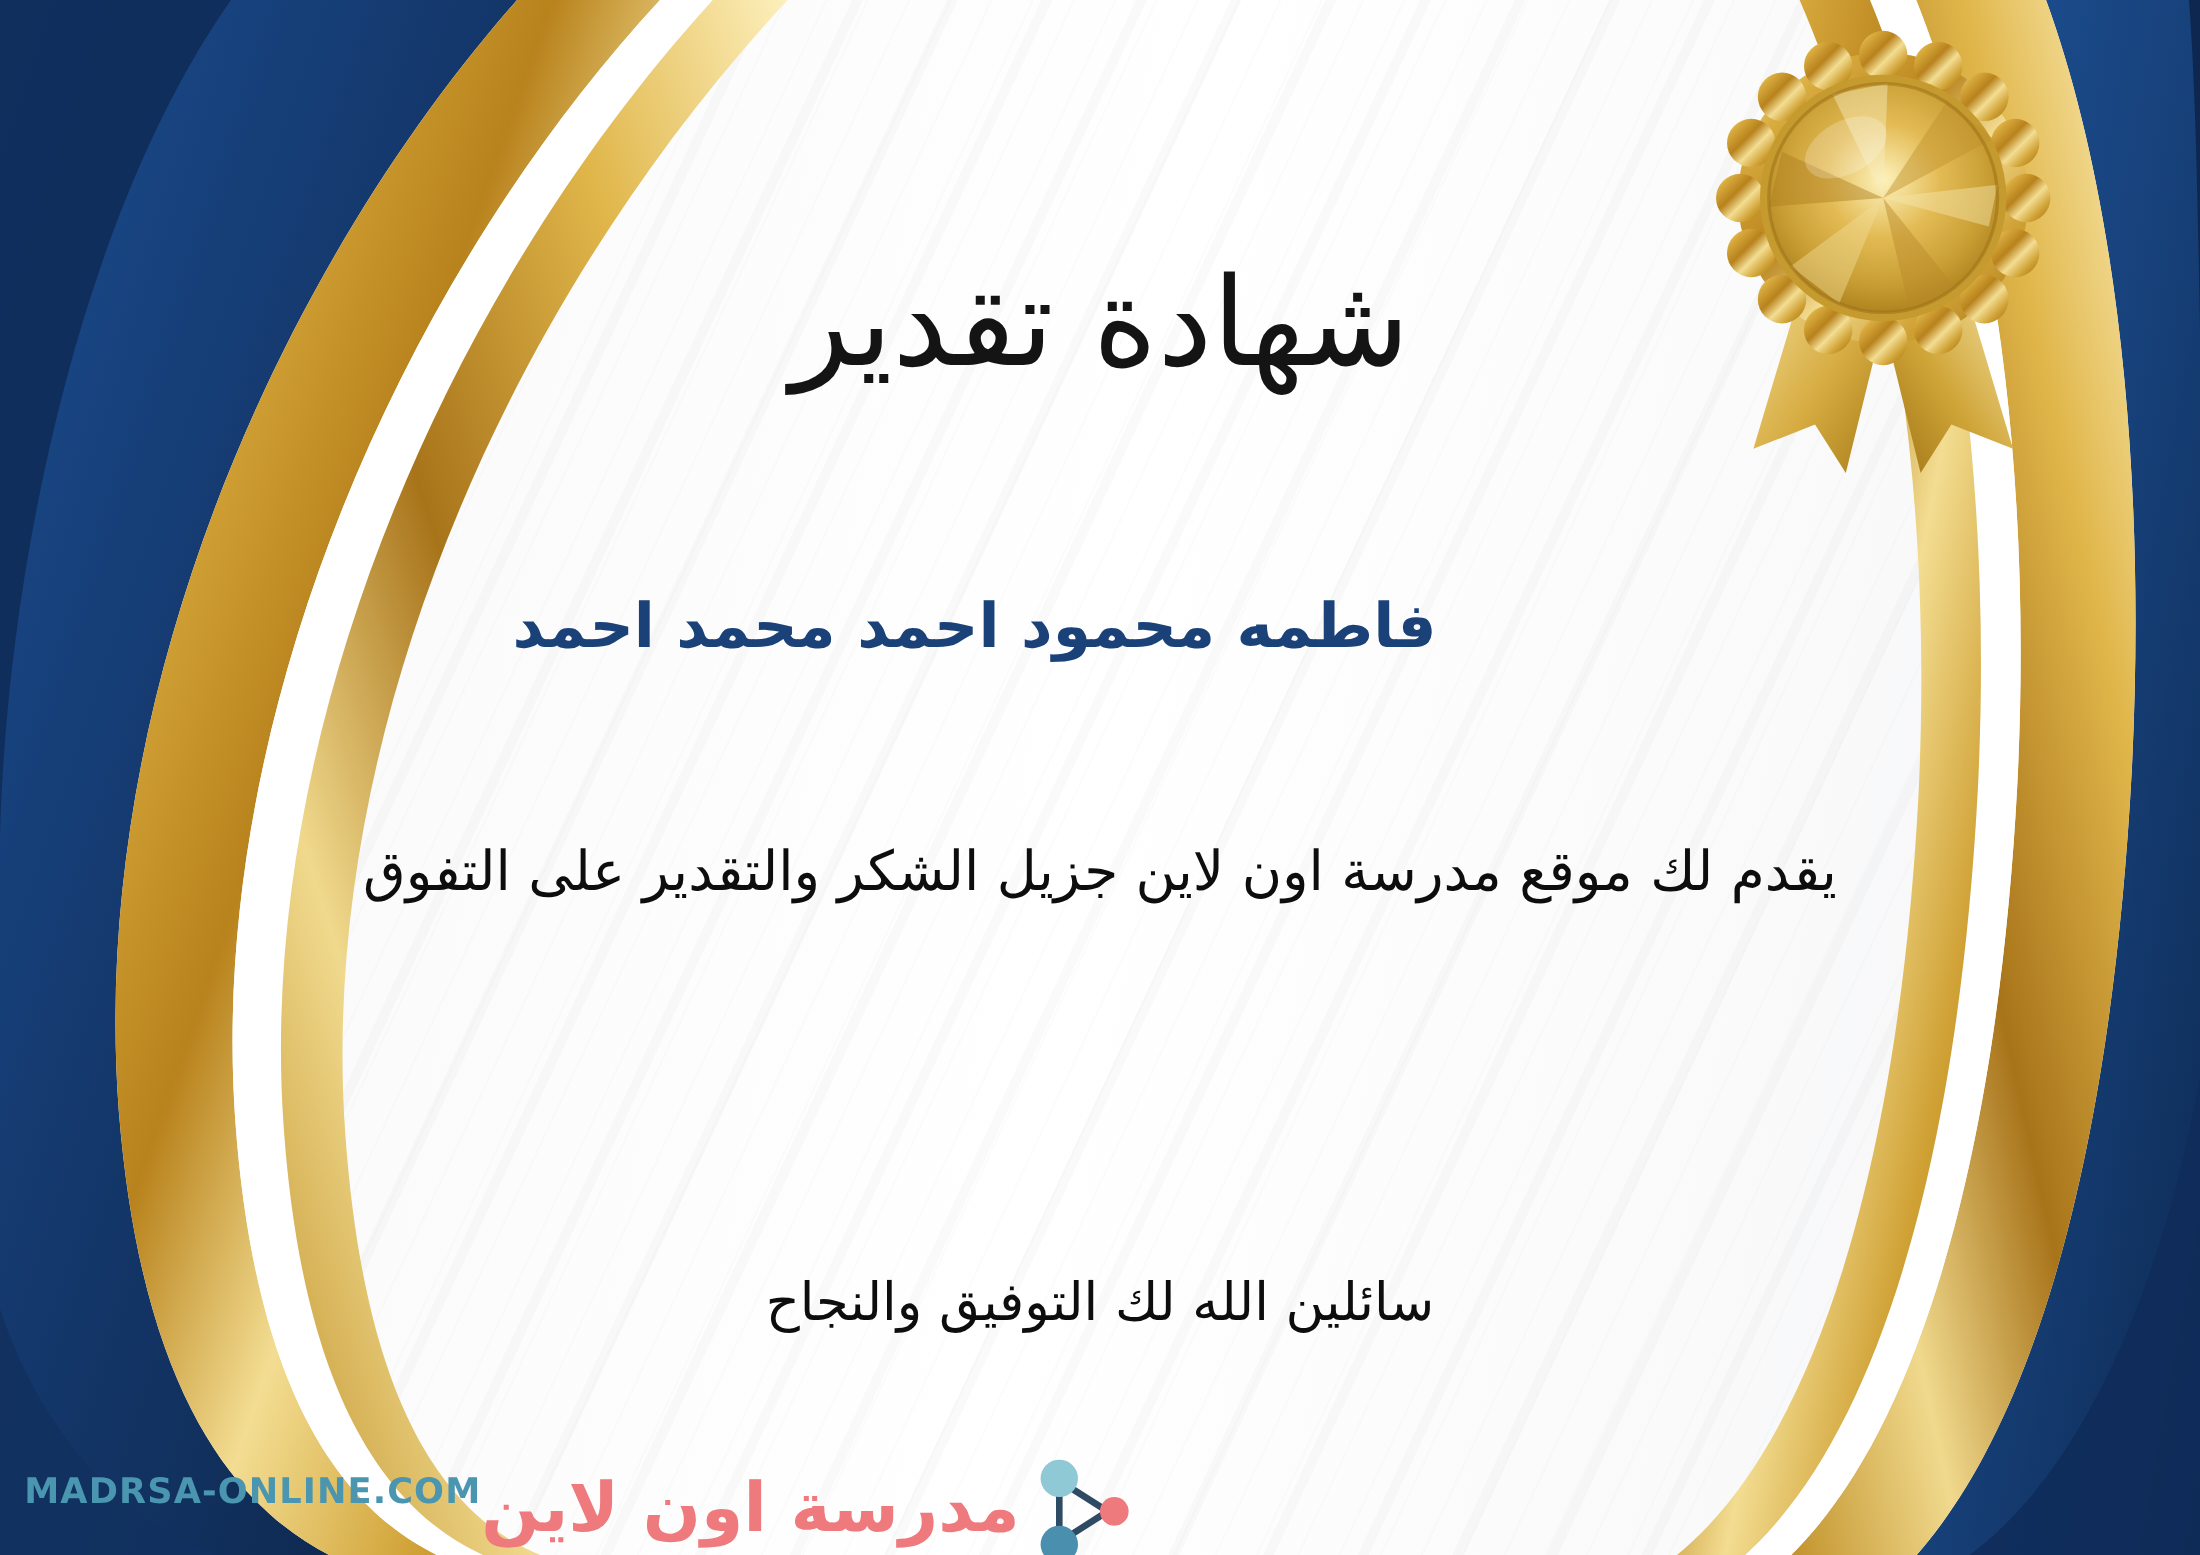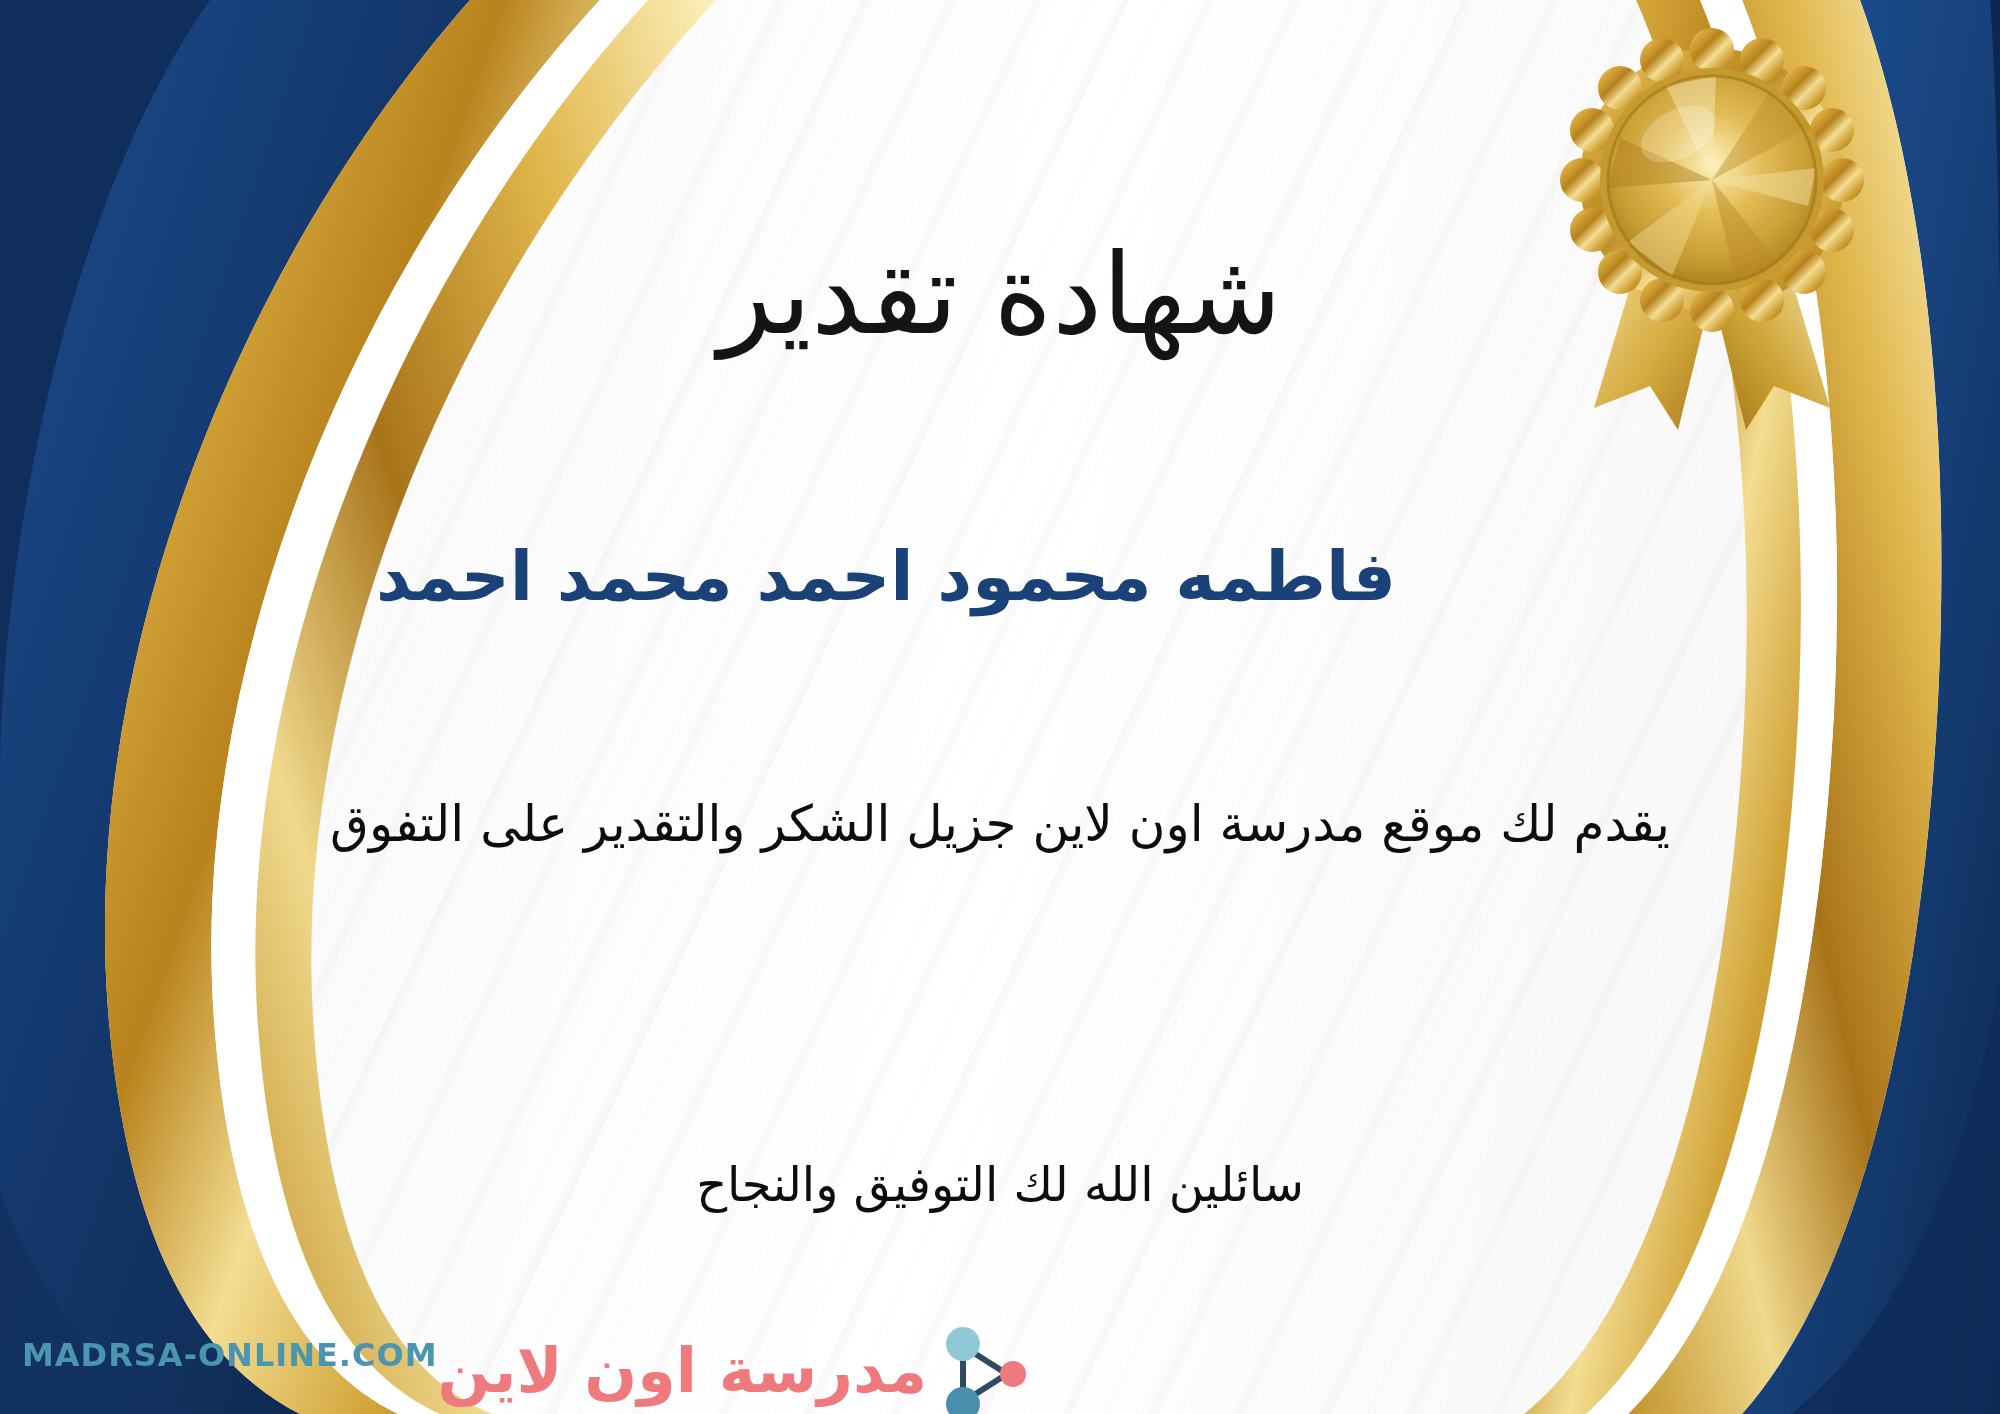--- a/index.html
+++ b/index.html
@@ -42,28 +42,28 @@
     top:120px;left:0;width:2000px;
     font-size:112px;
     font-weight:400;
     color:#141414;
     letter-spacing:-1px;
     line-height:1.1;
   }
   .student-name{
     position:absolute;
     top:500px;left:0;width:1772px;
-    font-size:68px;
+    font-size:56px;
     font-weight:bold;
     color:#1b4278;
     line-height:1.15;
   }
   .body-block{
     position:absolute;
-    top:742px;left:60px;width:1880px;
+    top:710px;left:60px;width:1880px;
     color:#0d0d0d;
     font-size:50px;
     line-height:1.78;
   }
   .body-line{white-space:nowrap;}
   .score{
     color:#1b4278;
     font-weight:bold;
     font-size:62px;
     padding:0 34px;

